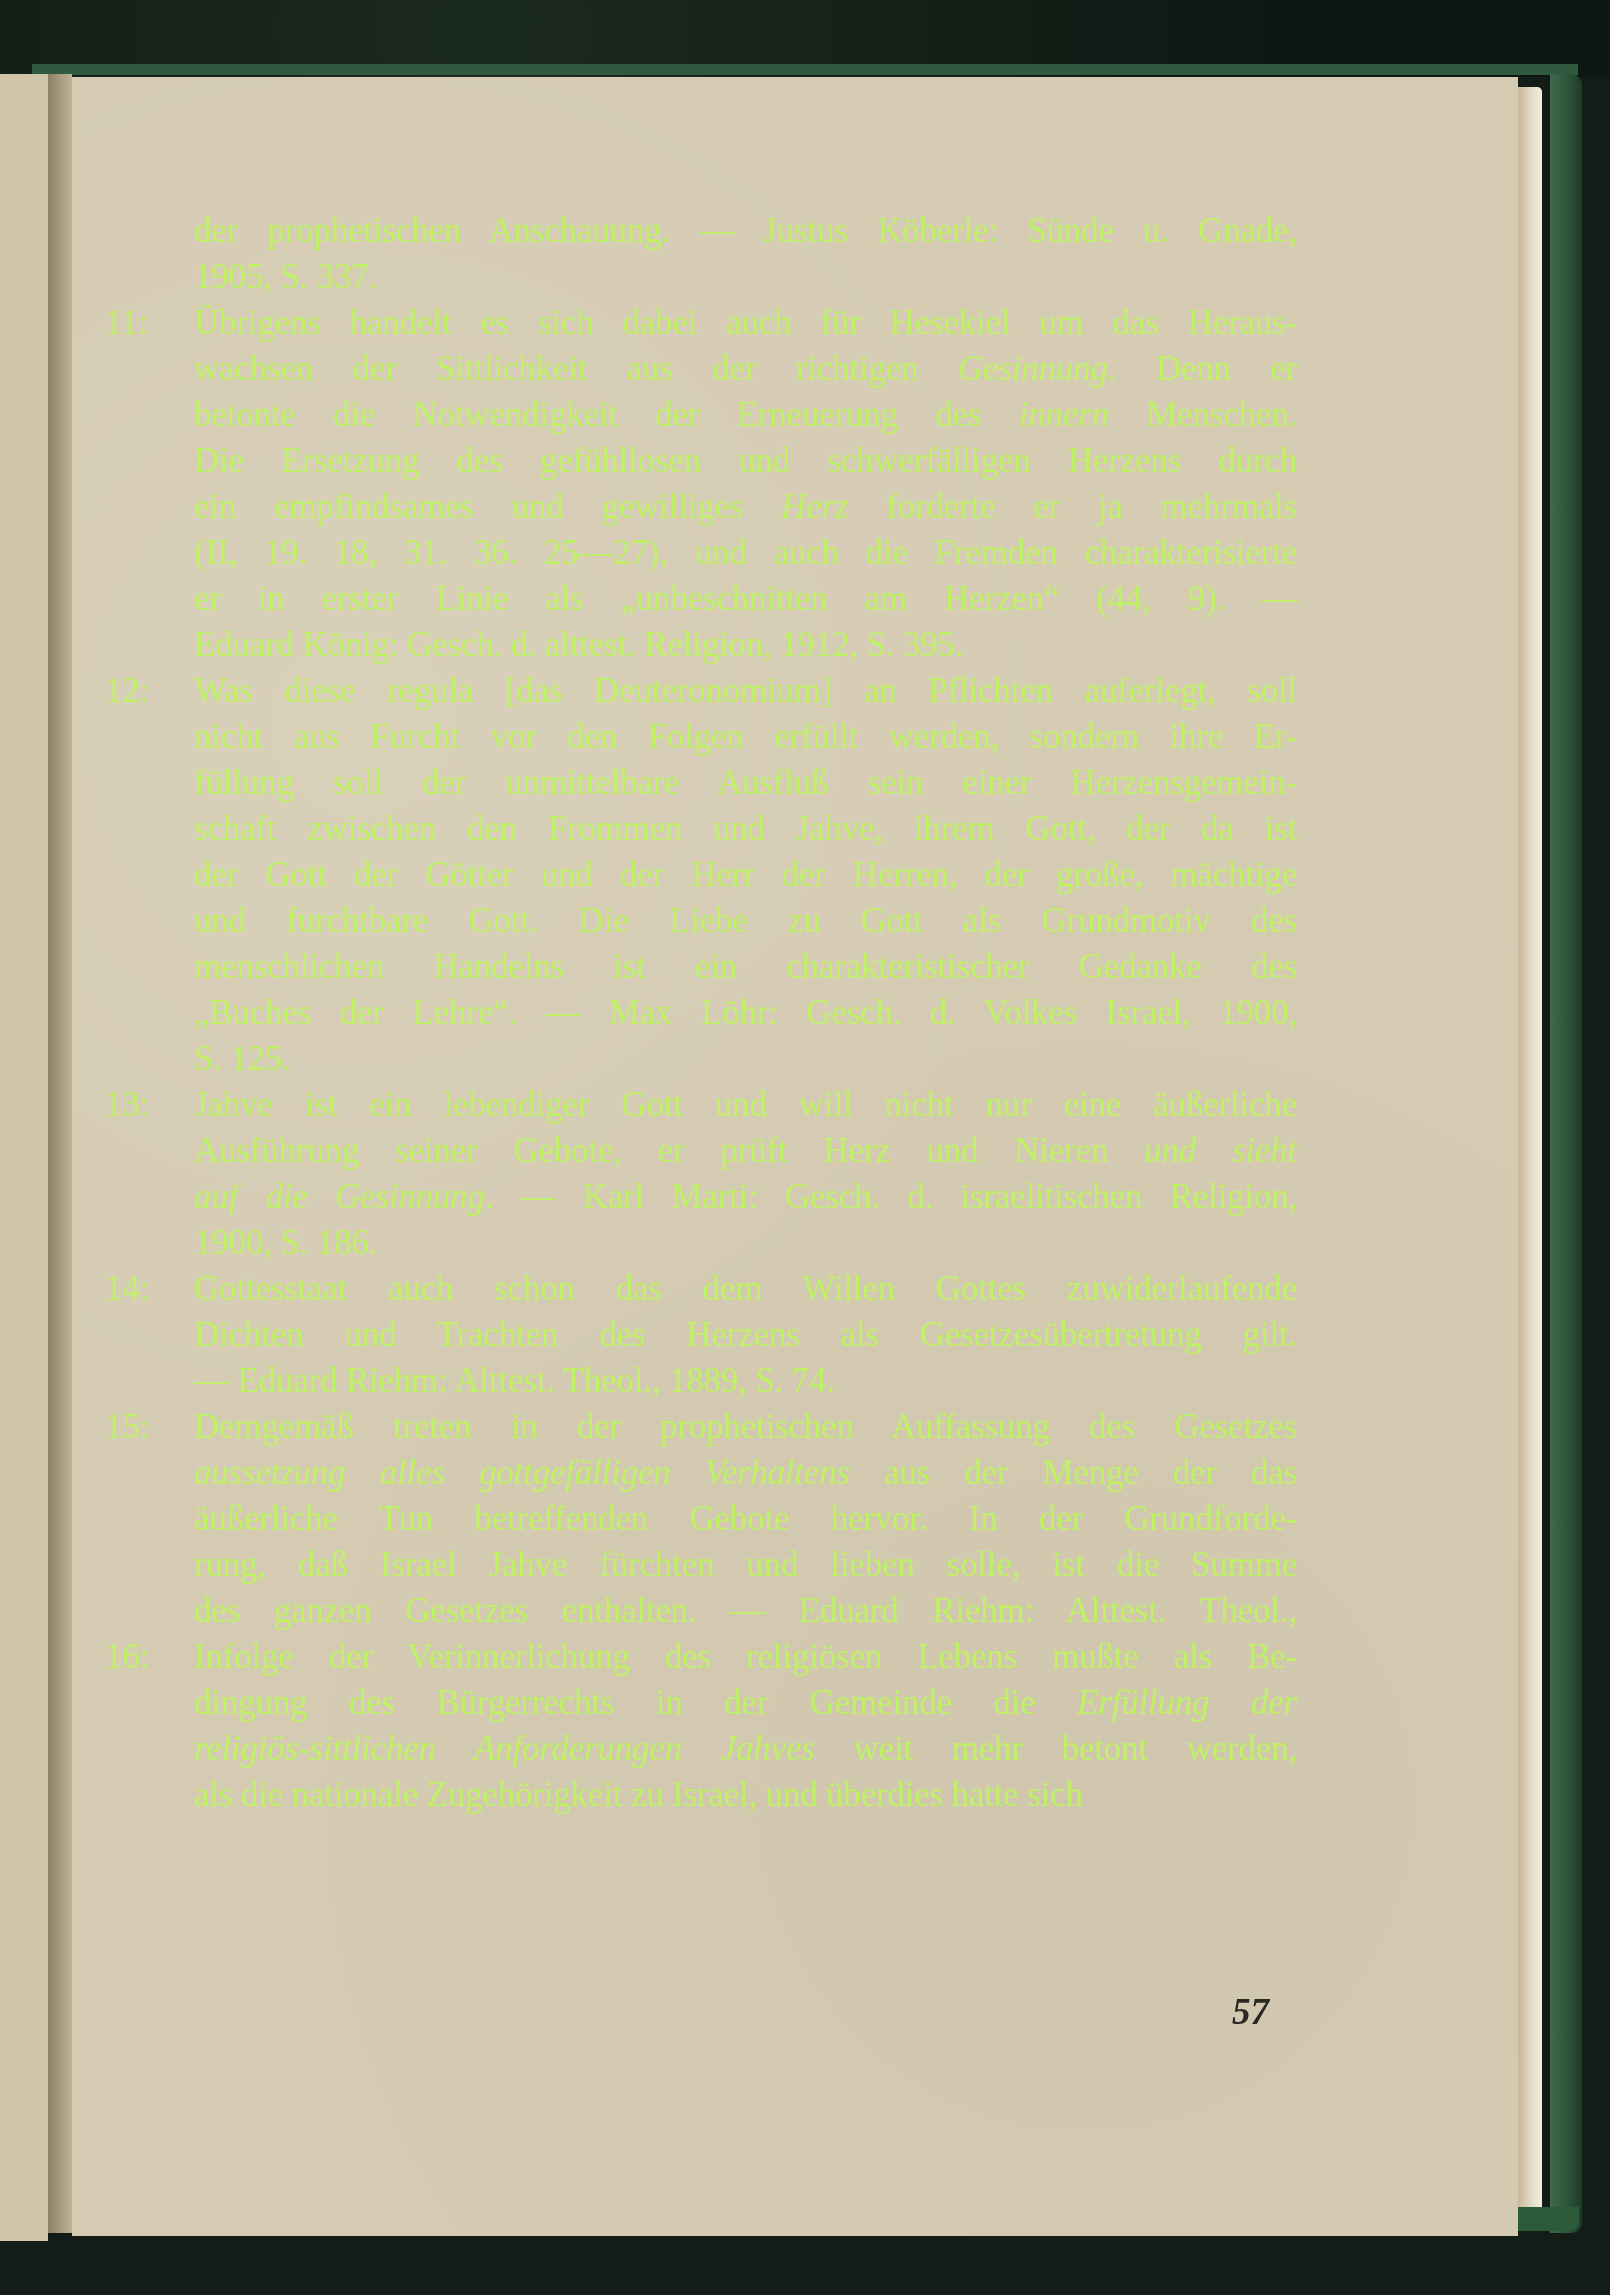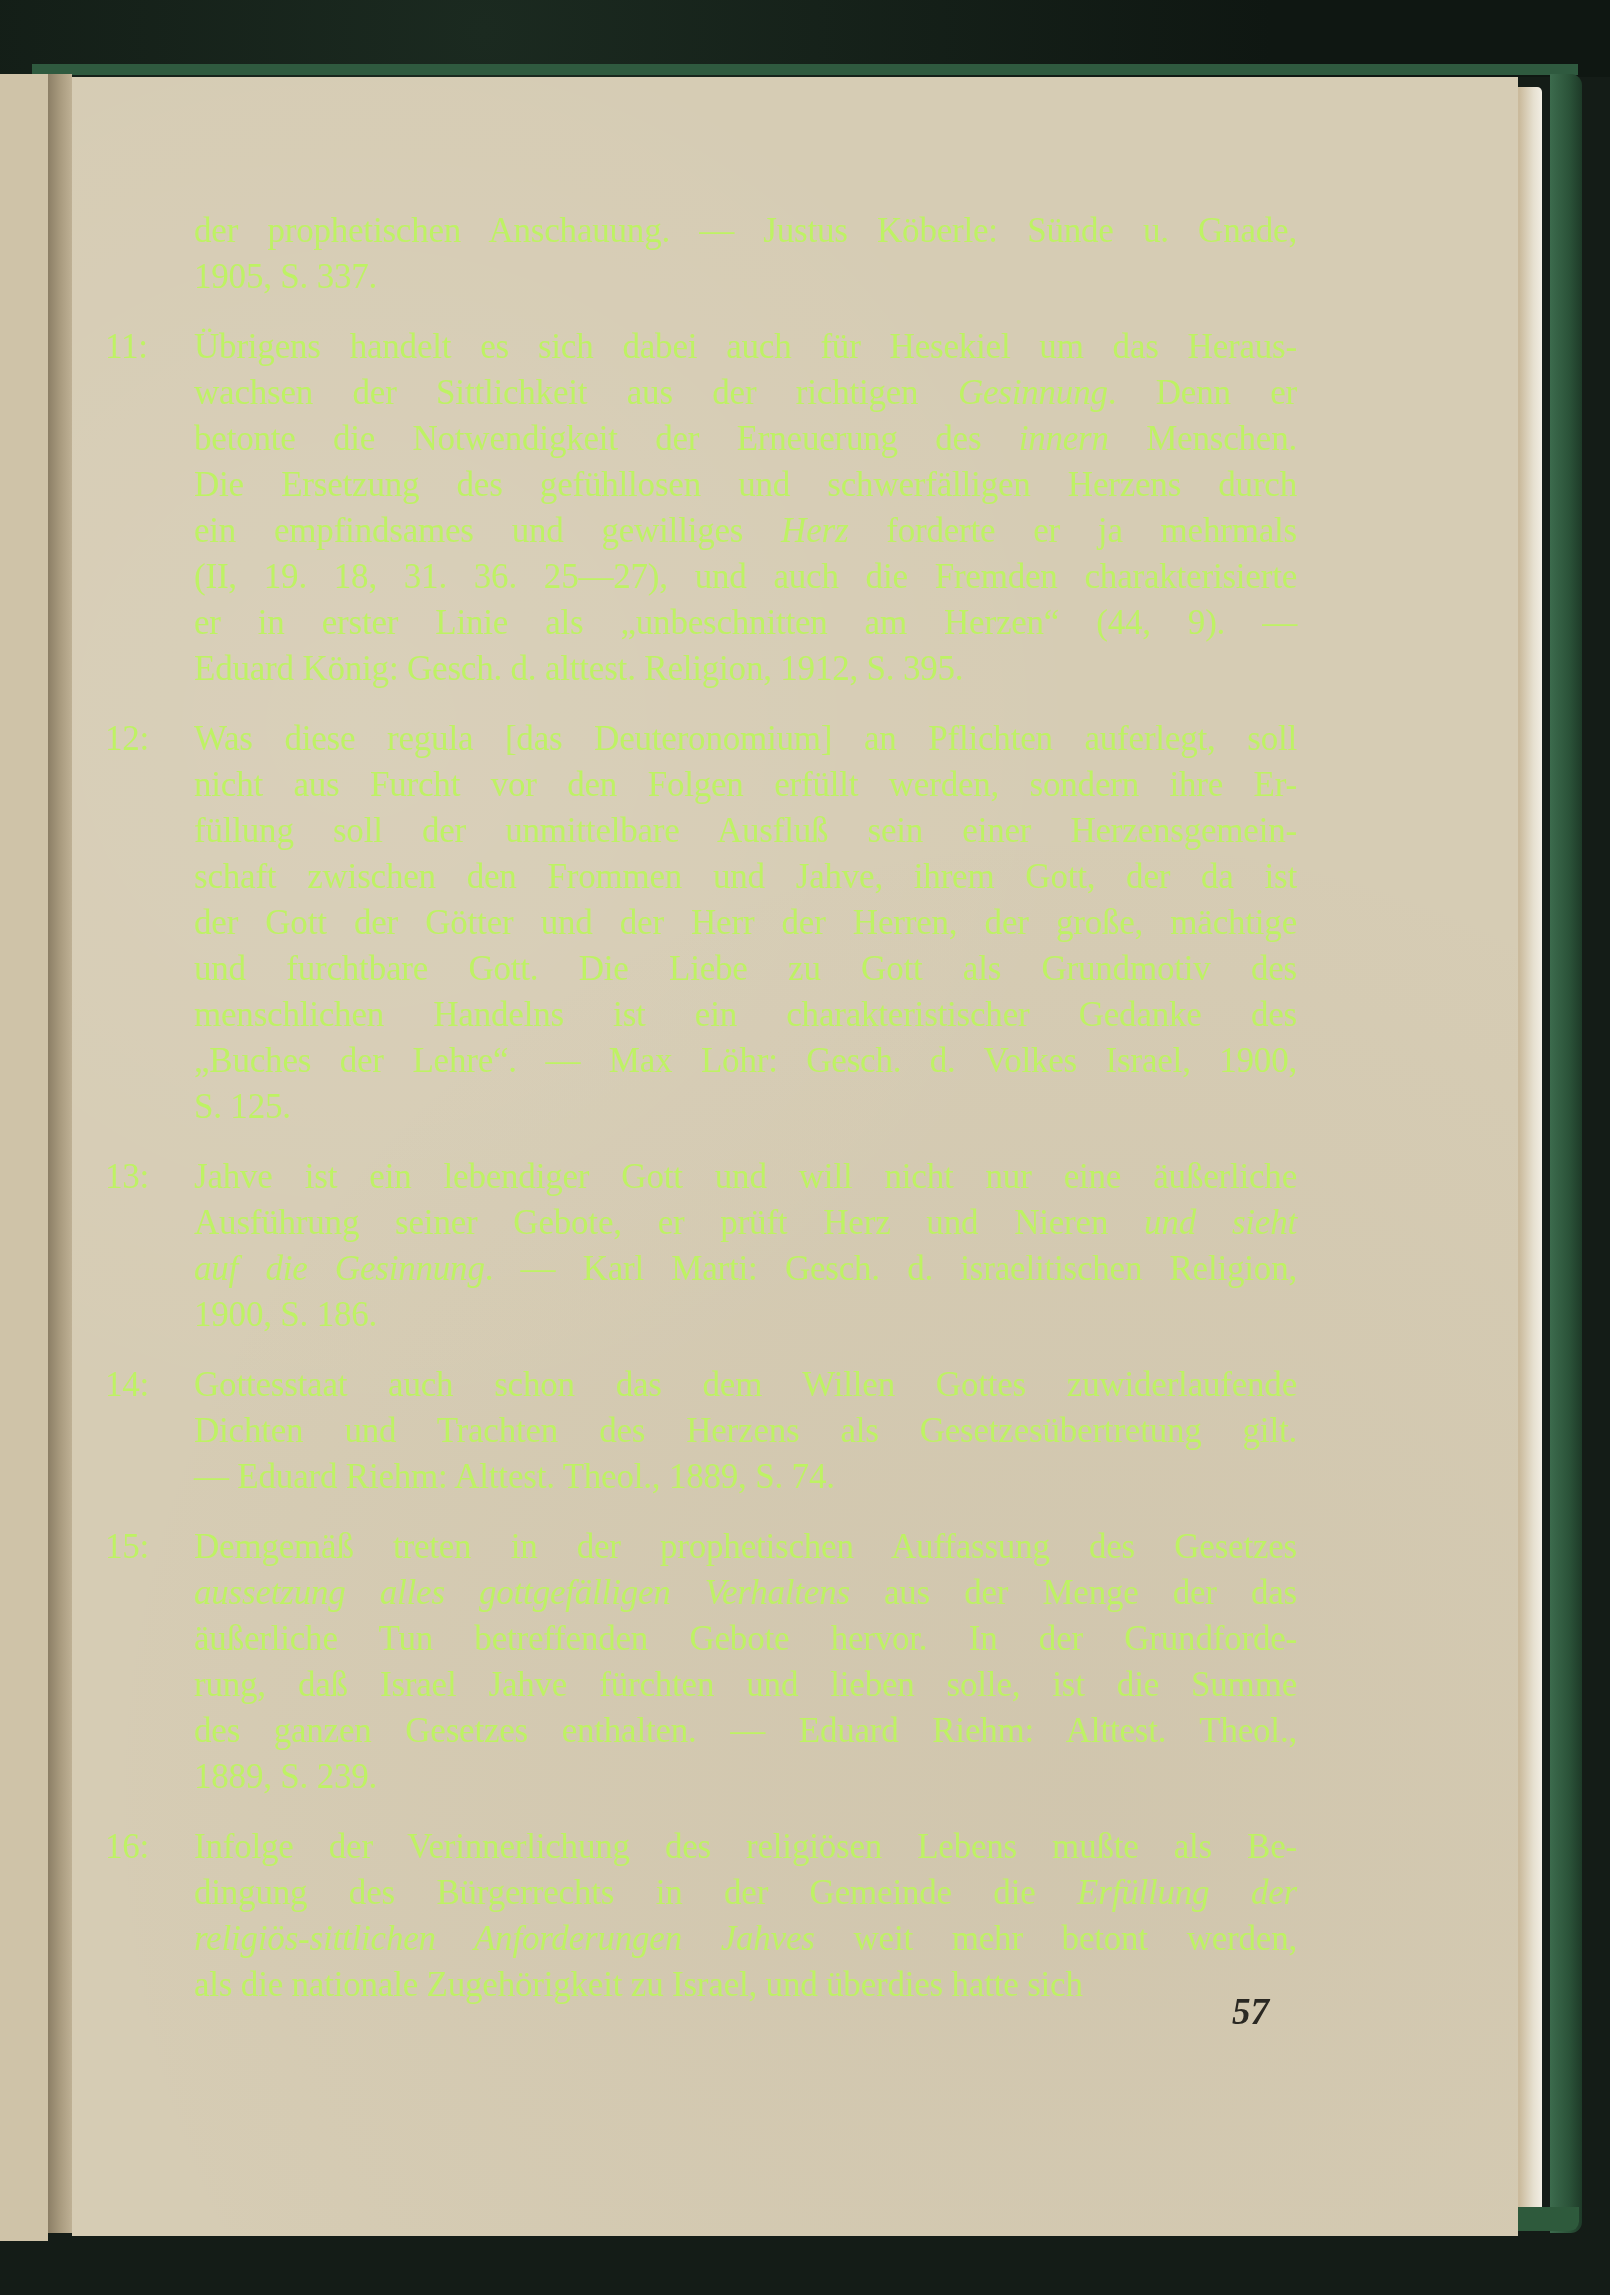--- a/index.html
+++ b/index.html
@@ -50,21 +50,20 @@
   .text-block {
     position: absolute; left: 105px; top: 208px; width: 1192px;
     color: #bef264;
     font-size: 35px;
     line-height: 46px;
     letter-spacing: -0.2px;
   }
   .note {
     display: flex;
     align-items: flex-start;
-    margin-top: 24px;
   }
   .note-num {
     width: 89px; flex: 0 0 89px;
     text-align: left;
   }
   .note-body {
     flex: 1;
     text-align: justify;
     text-align-last: left;
   }
@@ -141,21 +140,20 @@
         </div>
       </div>
       <div class="note">
         <div class="note-num">15:</div>
         <div class="note-body">
           <span class="line"><span>Demgemäß treten in der prophetischen Auffassung des Gesetzes</span></span>
           <span class="line"><em>aussetzung alles gottgefälligen Verhaltens</em><span> aus der Menge der das</span></span>
           <span class="line"><span>äußerliche Tun betreffenden Gebote hervor. In der Grundforde-</span></span>
           <span class="line"><span>rung, daß Israel Jahve fürchten und lieben solle, ist die Summe</span></span>
           <span class="line"><span>des ganzen Gesetzes enthalten. — Eduard Riehm: Alttest. Theol.,</span></span>
-          <span class="line last"><span>1889, S. 239.</span></span>
         </div>
       </div>
       <div class="note">
         <div class="note-num">16:</div>
         <div class="note-body">
           <span class="line"><span>Infolge der Verinnerlichung des religiösen Lebens mußte als Be-</span></span>
           <span class="line"><span>dingung des Bürgerrechts in der Gemeinde die </span><em>Erfüllung der</em></span>
           <span class="line"><em>religiös-sittlichen Anforderungen Jahves</em><span> weit mehr betont werden,</span></span>
           <span class="line last"><span>als die nationale Zugehörigkeit zu Israel, und überdies hatte sich</span></span>
         </div>

